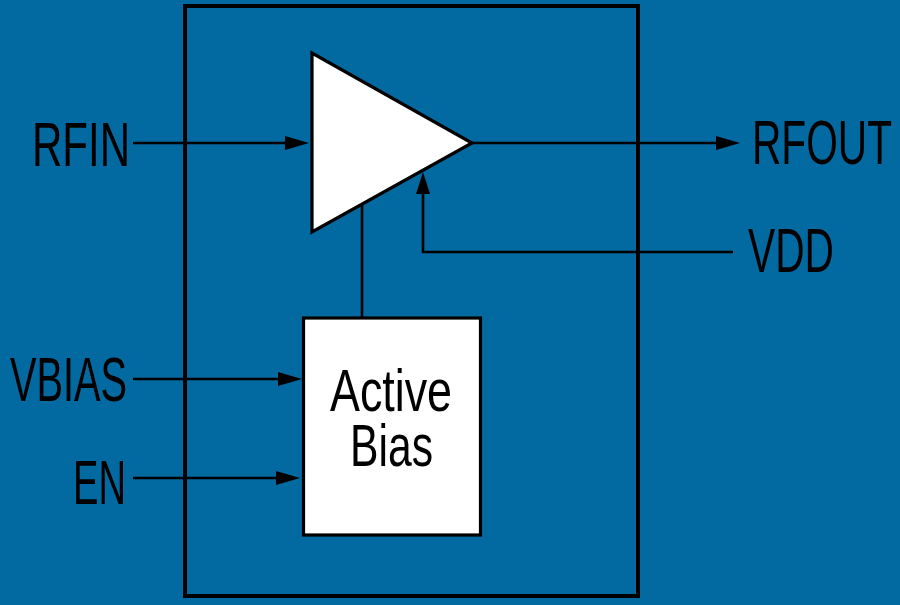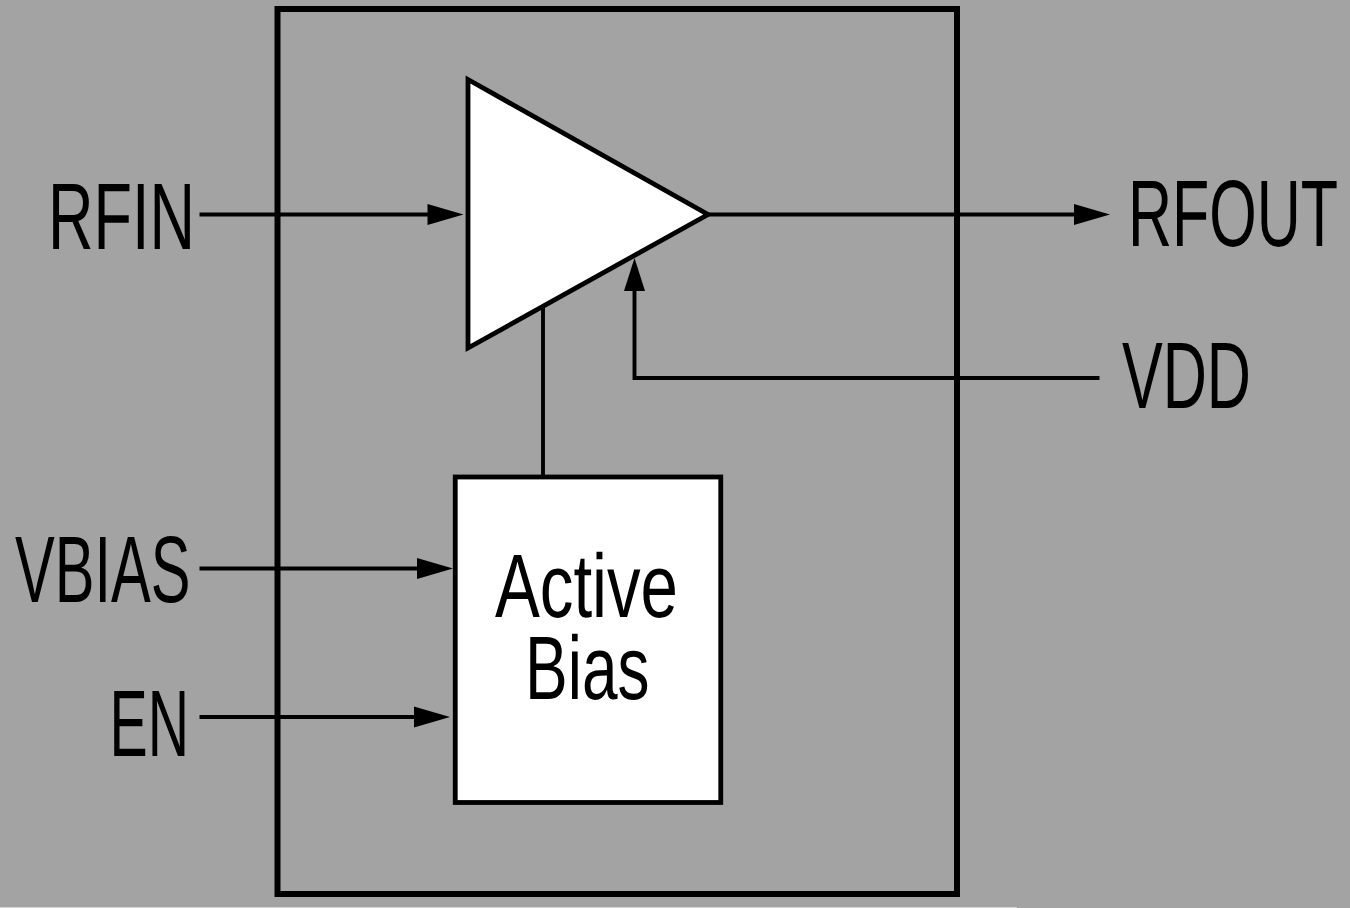--- a/index.html
+++ b/index.html
@@ -4,21 +4,21 @@
 <style>
   html, body {
     margin: 0;
     padding: 0;
     background: #ffffff;
   }
   .stage {
     position: relative;
     width: 900px;
     height: 605px;
-    background: #a3a3a3;
+    background: #0369a1;
     overflow: hidden;
   }
   svg {
     display: block;
   }
   .lbl {
     font-family: "Liberation Sans", "DejaVu Sans", sans-serif;
     font-weight: 400;
   }
   .port-lbl { font-size: 63px; }

